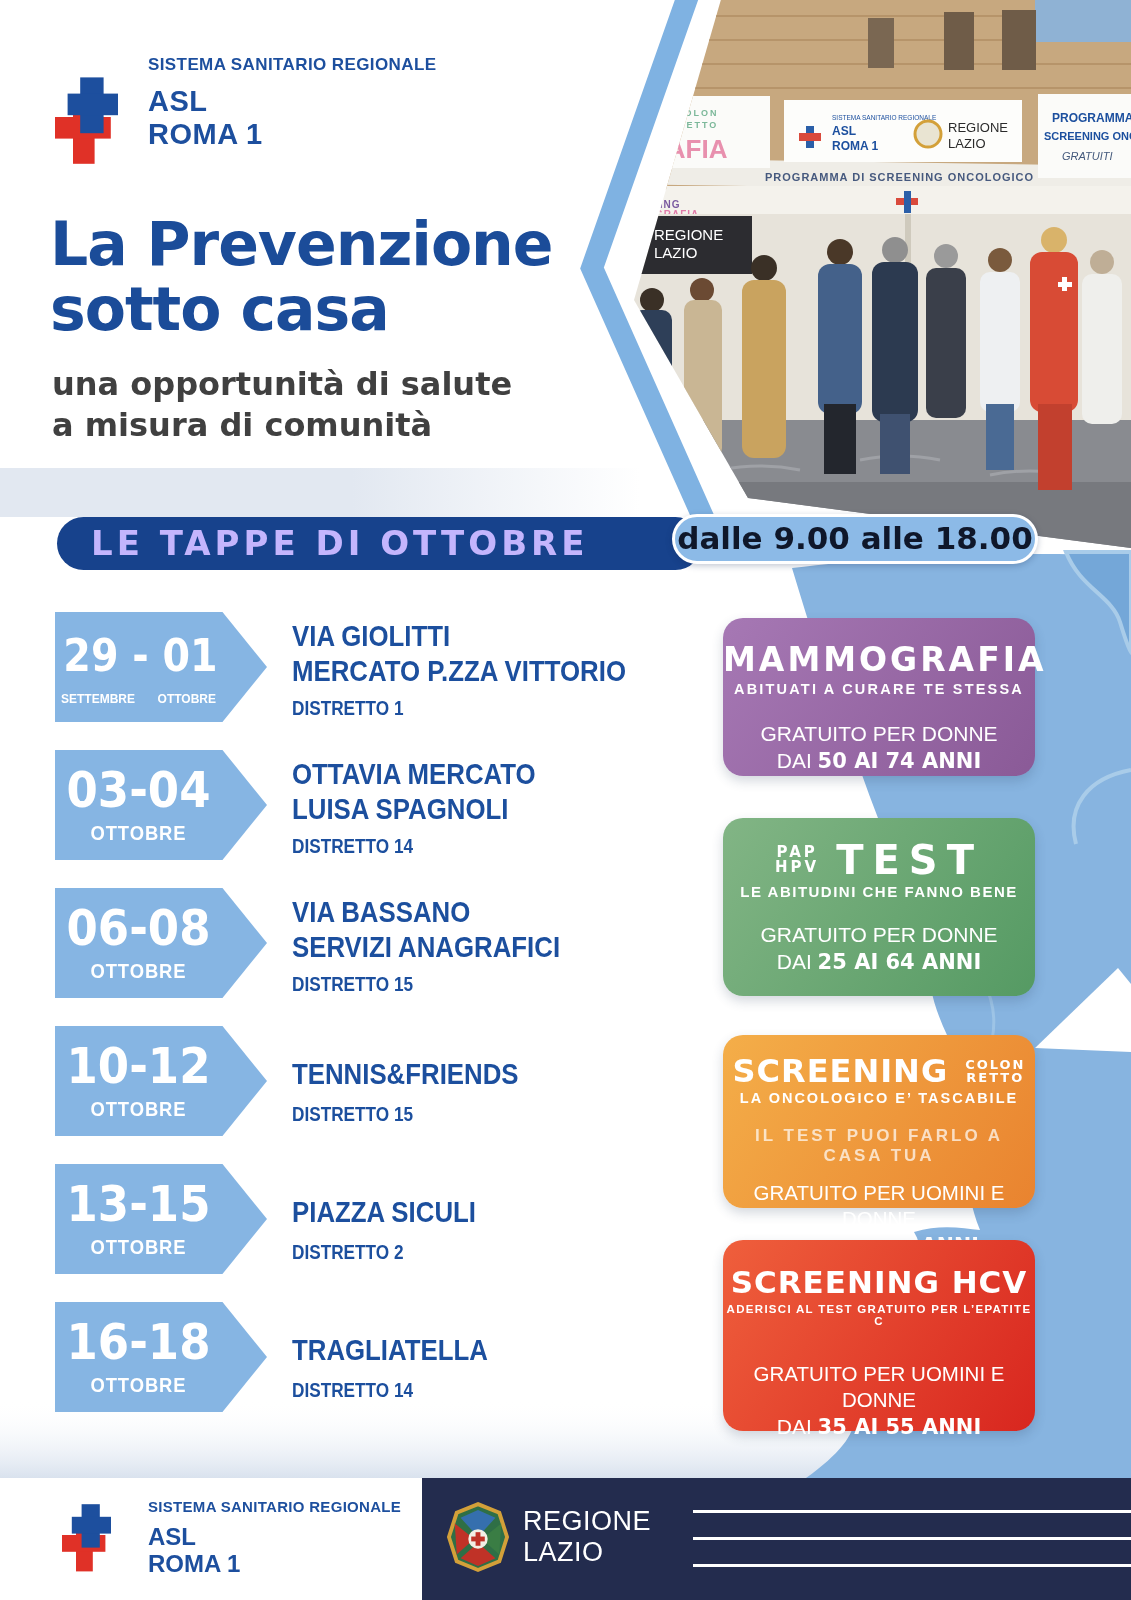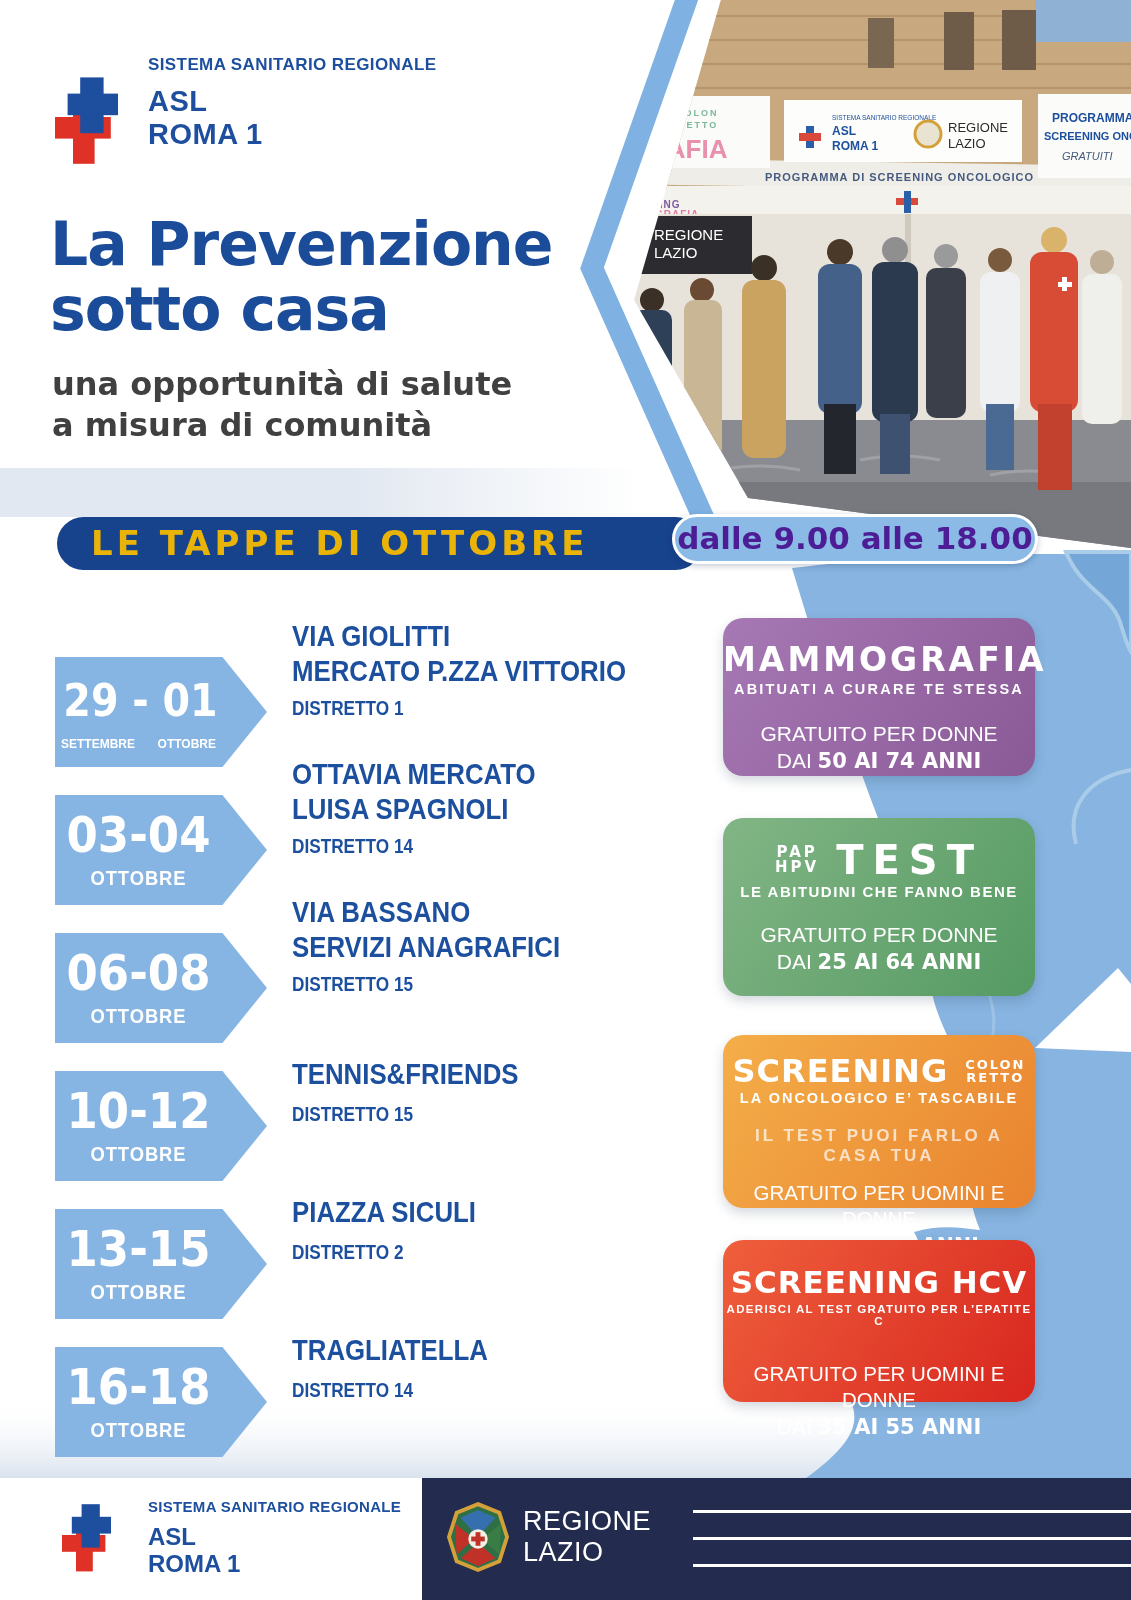--- a/index.html
+++ b/index.html
@@ -23,39 +23,39 @@
     font-size:32px;line-height:41px;font-weight:bold;color:#404040;
   }
   .hero-band{
     left:0;top:468px;width:640px;height:49px;
     background:linear-gradient(90deg,#e2e8f1 55%,rgba(226,232,241,0));
   }
 
   
   .section-bar{
     left:57px;top:517px;width:645px;height:53px;border-radius:27px;
-    background:#17428c;color:#eab308;
+    background:#17428c;color:#c4b5fd;
     font-family:"DejaVu Sans","Liberation Sans",sans-serif;
     font-size:34px;font-weight:800;letter-spacing:4px;
     line-height:53px;padding-left:34px;box-sizing:border-box;
   }
   .hours-pill{
     left:672px;top:514px;width:366px;height:50px;border-radius:28px;
     background:#8cbae7;border:3px solid #ffffff;box-sizing:border-box;
-    color:#4c1d95;font-family:"DejaVu Sans","Liberation Sans",sans-serif;
+    color:#0f172a;font-family:"DejaVu Sans","Liberation Sans",sans-serif;
     font-size:31px;font-weight:800;text-align:center;line-height:43px;
     box-shadow:0 2px 6px rgba(20,40,80,.25);
   }
 
   
   .sched-item{left:55px;width:630px;height:112px;}
   .badge{
     position:absolute;left:0;top:0;width:212px;height:110px;background:#86b5e3;
     clip-path:polygon(0 0,79% 0,100% 50%,79% 100%,0 100%);
-    color:#fff;text-align:center;margin-top:45px;
+    color:#fff;text-align:center;
   }
   .badge-inner{width:167px;padding-top:12px;}
   .dates{
     font-family:"DejaVu Sans","Liberation Sans",sans-serif;
     font-size:50px;font-weight:800;line-height:56px;
     transform:scaleX(.9);transform-origin:center top;white-space:nowrap;
   }
   .dates.small{font-size:44px;}
   .month{font-size:20px;font-weight:bold;letter-spacing:1px;margin-top:4px;
     transform:scaleX(.92);transform-origin:center top;}
@@ -73,21 +73,21 @@
   }
 
   
   .card{
     left:723px;width:312px;border-radius:20px;color:#fff;text-align:center;
     box-shadow:0 5px 12px rgba(40,60,90,.20);box-sizing:border-box;
   }
   .card-purple{top:618px;height:158px;background:linear-gradient(125deg,#a678b4 0%,#8a5a97 100%);}
   .card-green {top:818px;height:178px;background:linear-gradient(125deg,#82b585 0%,#559a63 100%);}
   .card-orange{top:1035px;height:173px;background:linear-gradient(125deg,#f4ae49 0%,#e9832f 100%);}
-  .card-red   {top:1240px;height:162px;background:linear-gradient(125deg,#ef5f3c 0%,#d8261f 100%);}
+  .card-red   {top:1240px;height:191px;background:linear-gradient(125deg,#ef5f3c 0%,#d8261f 100%);}
   .card-title{font-family:"DejaVu Sans","Liberation Sans",sans-serif;
     font-size:33px;font-weight:800;letter-spacing:3px;margin-top:24px;line-height:36px;}
   .card-tag{font-size:14.5px;font-weight:bold;letter-spacing:2.2px;margin-top:3px;}
   .card-tag2{font-size:17px;font-weight:bold;letter-spacing:3px;margin-top:20px;color:rgba(255,255,255,.7);}
   .card-elig{font-size:21px;font-weight:normal;margin-top:24px;line-height:26px;}
   .card-age{font-size:21px;font-weight:normal;line-height:27px;}
   .card-age b{font-family:"DejaVu Sans","Liberation Sans",sans-serif;font-weight:800;}
   .title-row{display:flex;justify-content:center;align-items:center;gap:17px;margin-top:22px;}
   .stack{font-family:"DejaVu Sans","Liberation Sans",sans-serif;
     font-size:15px;font-weight:800;letter-spacing:3px;line-height:15px;text-align:center;}

